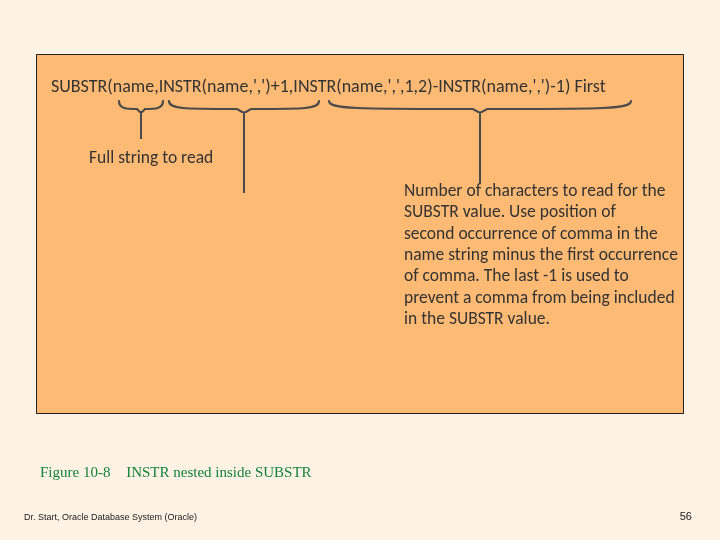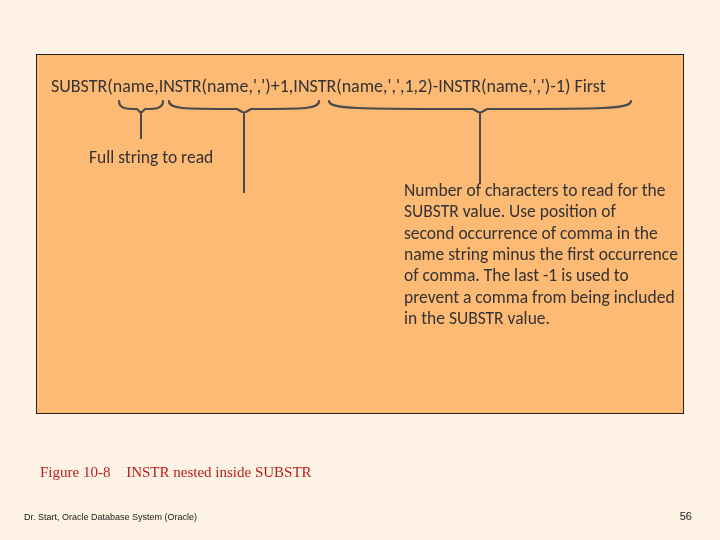--- a/index.html
+++ b/index.html
@@ -70,21 +70,21 @@
     font-size: 17.5px;
     color: #333;
     line-height: 1.22;
   }
   .caption {
     position: absolute;
     top: 464px;
     left: 40px;
     font-family: 'Times New Roman', Times, serif;
     font-size: 15px;
-    color: #b91c1c;
+    color: #15803d;
   }
   .caption .fig {
     margin-right: 12px;
   }
   .footer-left {
     position: absolute;
     left: 24px;
     bottom: 18px;
     font-family: Arial, sans-serif;
     font-size: 9px;

